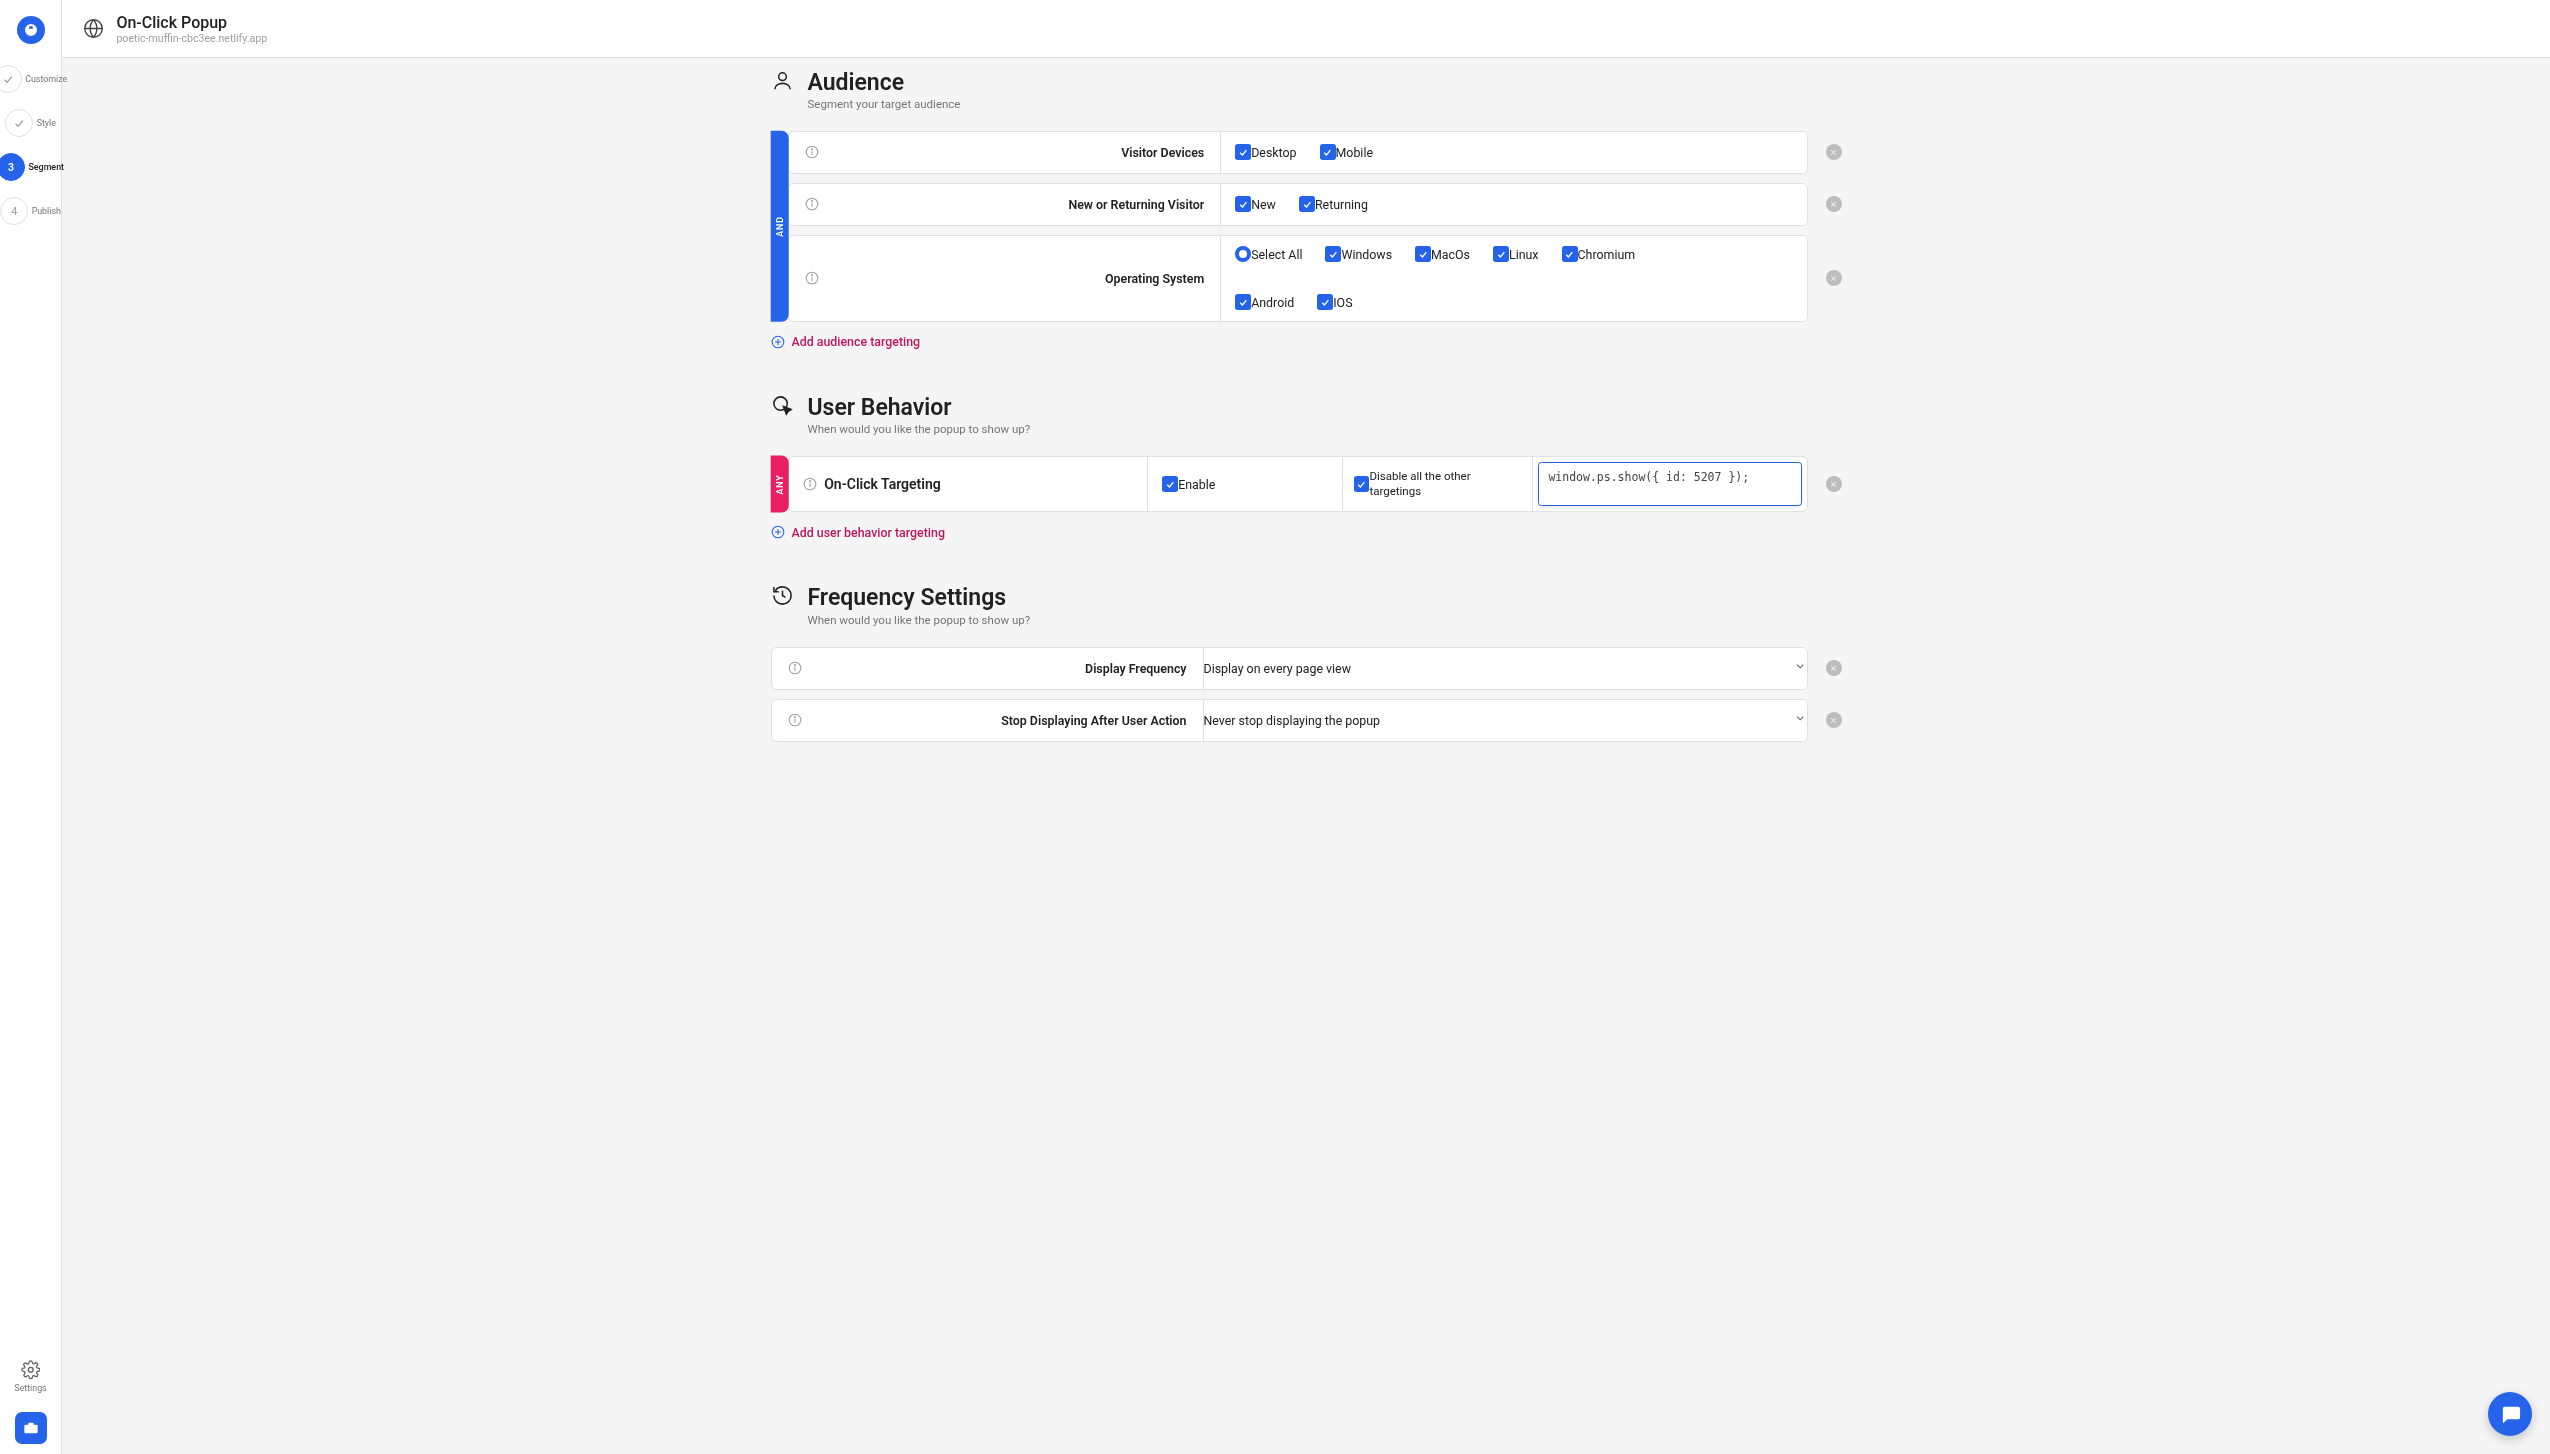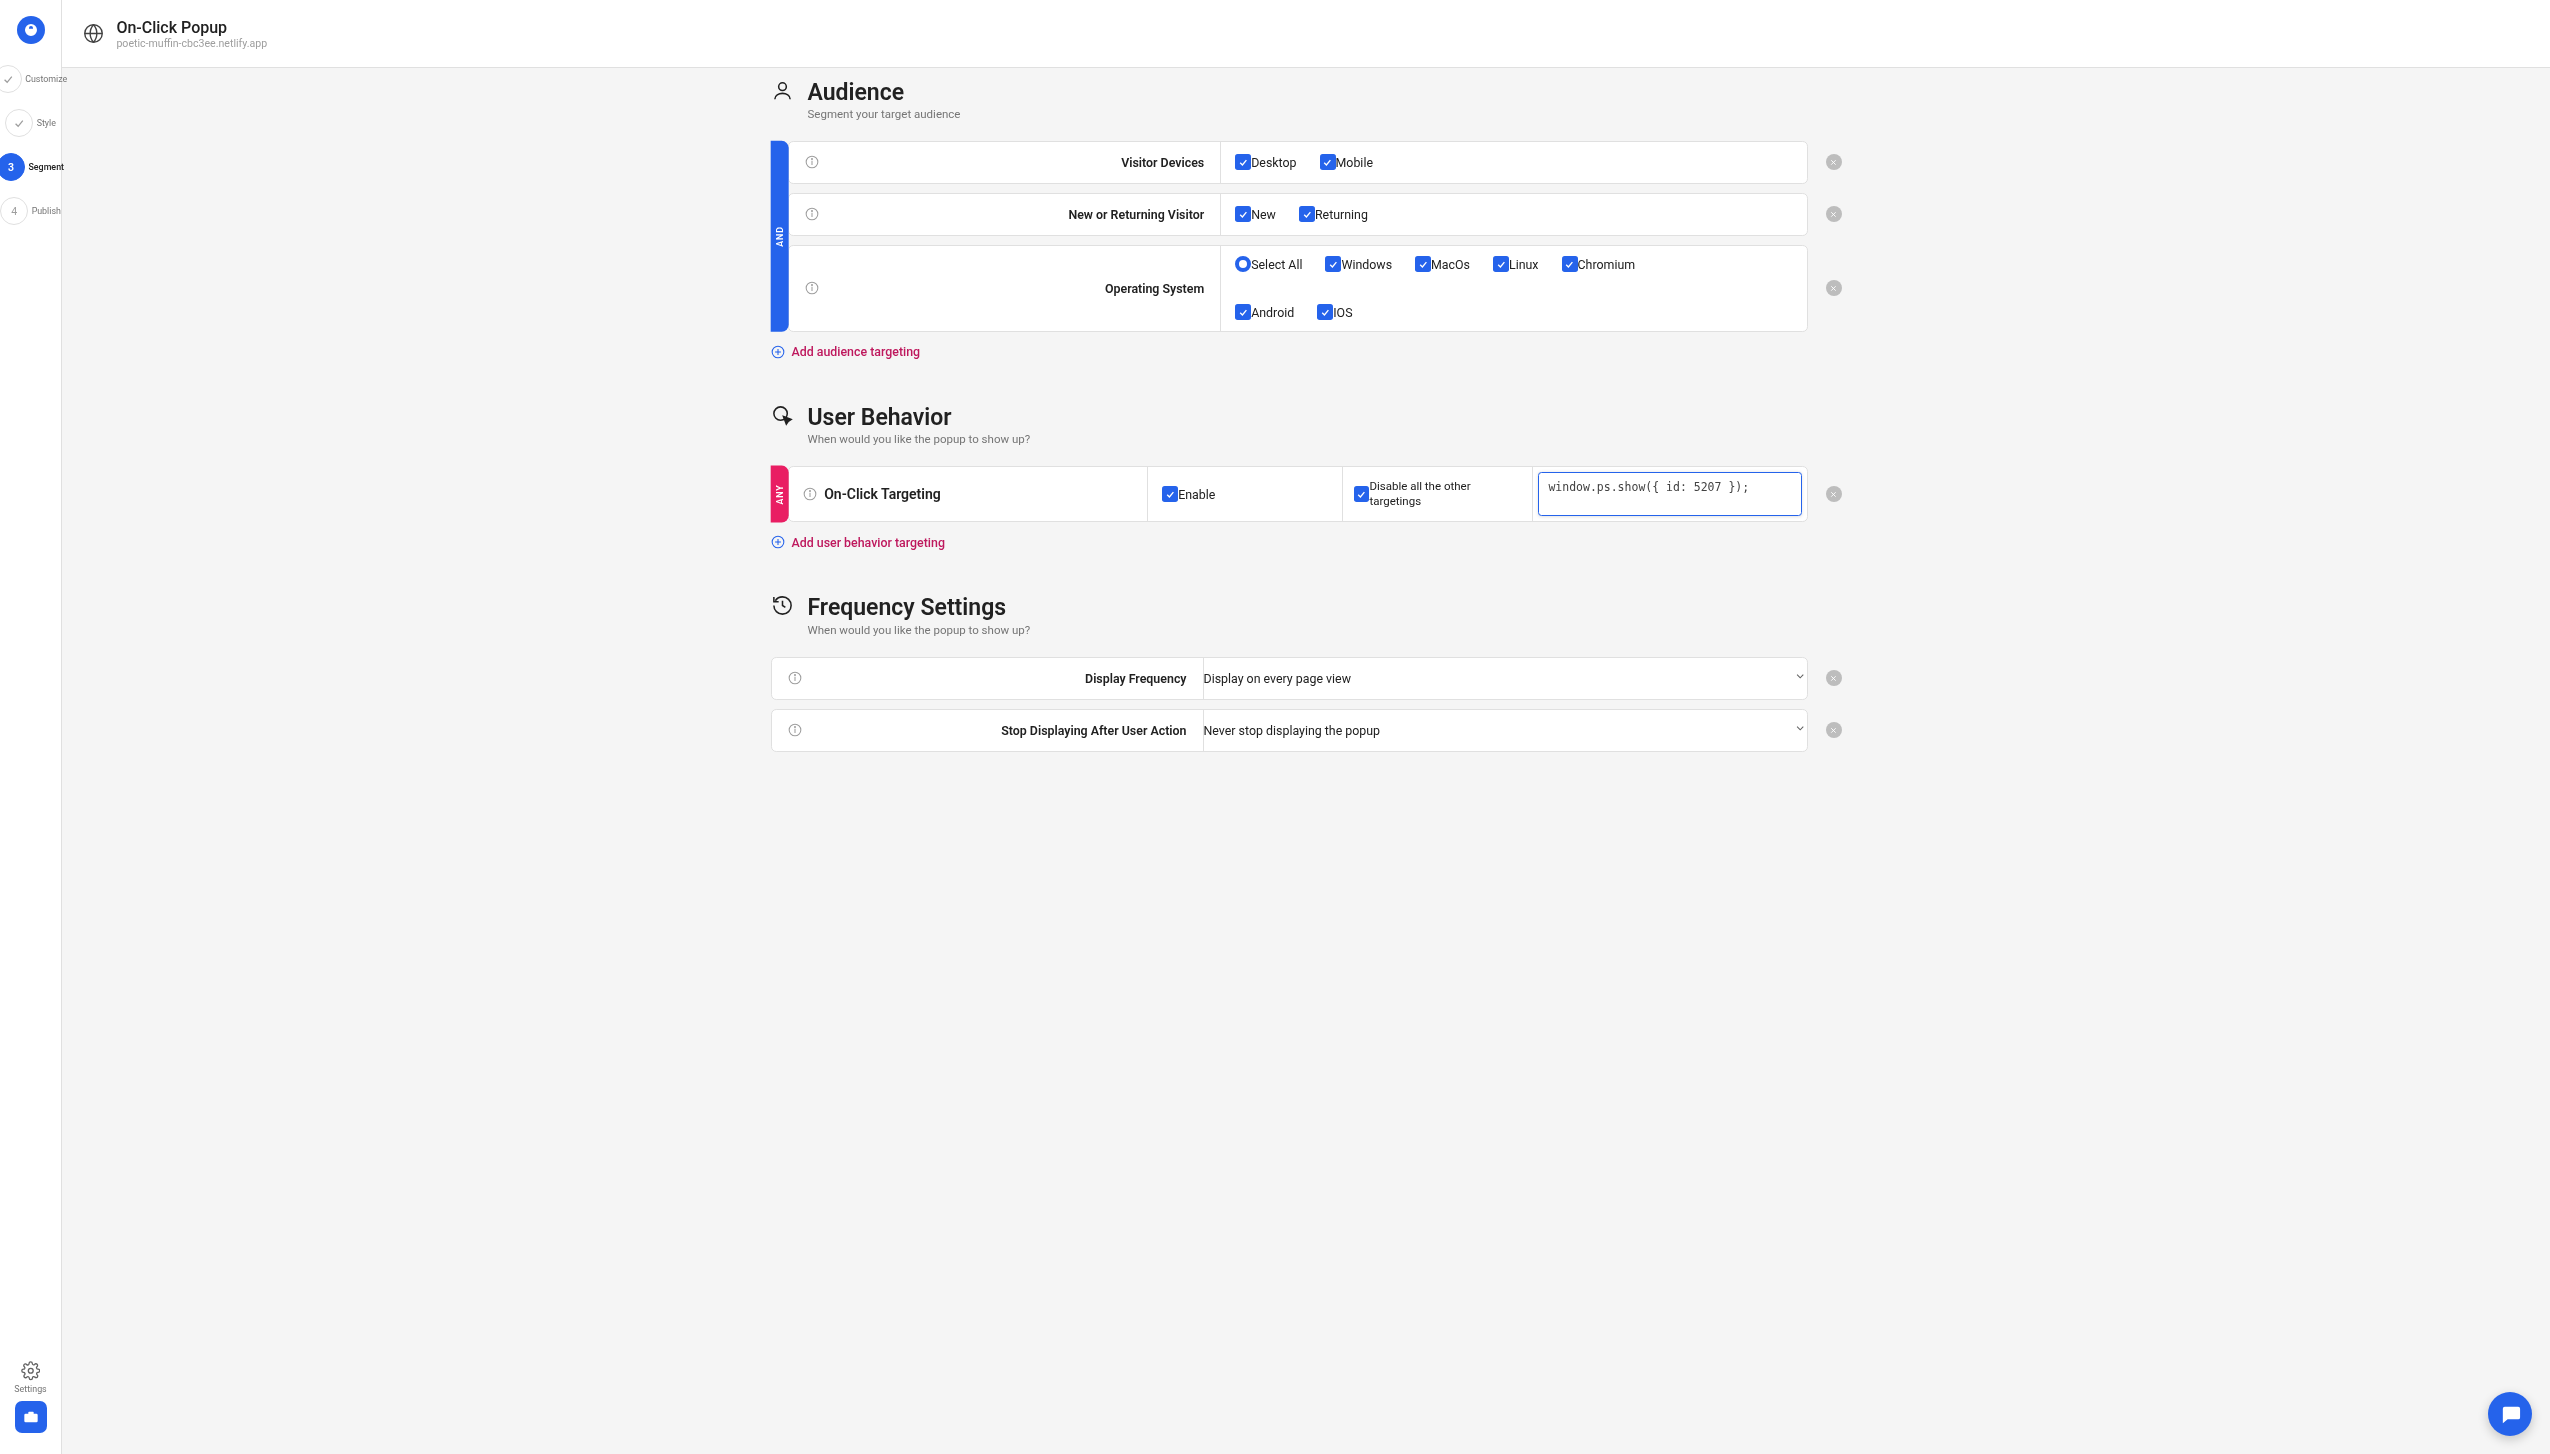--- a/index.html
+++ b/index.html
@@ -11,29 +11,29 @@
     .left-rail { width: 62px; background: #fff; border-right: 0.9px solid #e0e0e0; display: flex; flex-direction: column; align-items: center; }
     .logo { width: 28px; height: 28px; background: #2563eb; border-radius: 50%; margin: 16px 0; position: relative; display:flex; align-items:center; justify-content:center; }
     .logo svg { width:16px; height:16px; fill:#fff; }
     .rail-top { flex:1; display:flex; flex-direction:column; align-items:center; gap:16px; padding-top:5.3px; }
     .rail-step { display:flex; flex-direction:row; align-items:center; gap:3.5px; cursor:pointer; }
     .rail-circle { width:28px; height:28px; border:0.9px solid #e0e0e0; border-radius:50%; display:flex; align-items:center; justify-content:center; color:#9e9e9e; font-size:10.6px; }
     .rail-circle.done svg { width:12.4px; height:12.4px; stroke:#9e9e9e; stroke-width:2.5; fill:none; }
     .rail-circle.active { background:#2563eb; border-color:#2563eb; color:#fff; font-weight:600; }
     .rail-label { font-size:8.9px; color:#757575; }
     .rail-label.active { color:#212121; font-weight:500; }
-    .rail-bottom { display:flex; flex-direction:column; align-items:center; gap:7px; padding-bottom:21px; }
+    .rail-bottom { display:flex; flex-direction:column; align-items:center; gap:19px; padding-bottom:10px; }
     .gear-btn { display:flex; flex-direction:column; align-items:center; gap:3.5px; cursor:pointer; }
     .gear-btn svg { width:19.5px; height:19.5px; stroke:#616161; fill:none; stroke-width:1.6; }
     .briefcase-btn { width:32px; height:32px; background:#2563eb; border-radius:7px; display:flex; align-items:center; justify-content:center; cursor:pointer; }
     .briefcase-btn svg { width:16px; height:16px; fill:#fff; }
     
     
     .main-col { flex:1; display:flex; flex-direction:column; position:relative; }
-    .header { height:68px; background:#fff; border-bottom:0.9px solid #e0e0e0; display:flex; align-items:center; padding:0 21px; gap:12.4px; }
+    .header { height:58px; background:#fff; border-bottom:0.9px solid #e0e0e0; display:flex; align-items:center; padding:0 21px; gap:12.4px; }
     .globe-icon { width:21px; height:21px; }
     .globe-icon svg { width:21px; height:21px; stroke:#424242; fill:none; stroke-width:1.6; }
     .header-text h1 { font-size:16px; font-weight:500; color:#212121; }
     .header-text .sub { font-size:10.6px; color:#9e9e9e; }
     
     
     .content-wrap { flex:1; overflow:auto; display:flex; justify-content:center; }
     .content { width:100%; max-width:1071px; padding:7px 0 35px; }
     
     .section { margin-top:0; }

